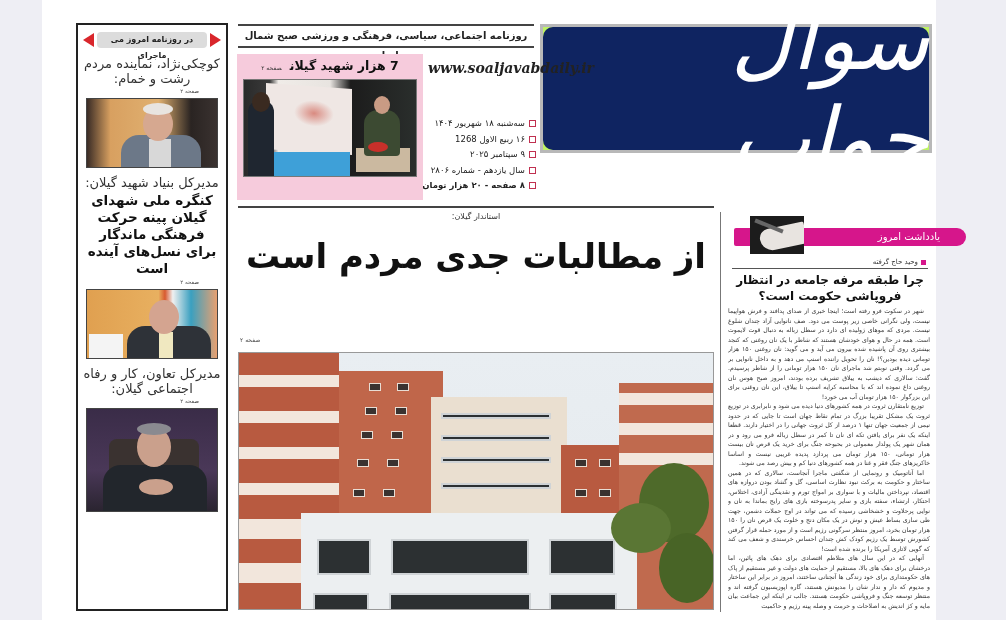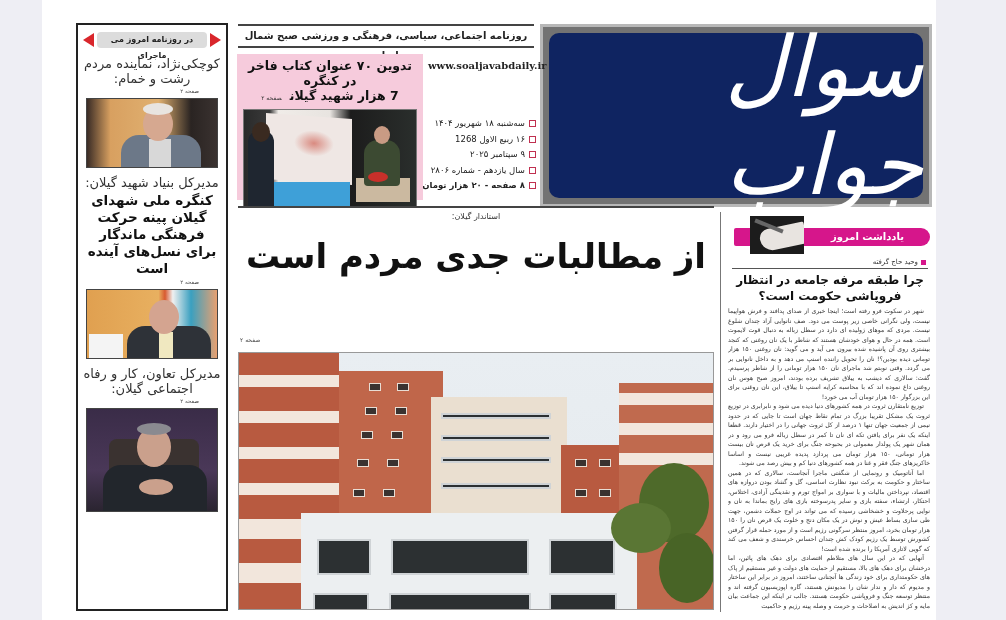--- a/index.html
+++ b/index.html
@@ -7,42 +7,42 @@
   body { font-family: "DejaVu Sans", sans-serif; position: relative; }
   .page {
     position: absolute; left: 42px; top: 0; width: 894px; height: 620px;
     background: #ffffff;
   }
   .side-gutter-l { position: absolute; left: 0; top: 0; width: 42px; height: 620px; background: #eeeef4; }
   .side-gutter-r { position: absolute; left: 966px; top: 0; width: 40px; height: 620px; background: #eeeef4; }
 
   
   .logo-frame {
-    position: absolute; left: 540px; top: 24px; width: 392px; height: 183px;
-    border: 3px solid #b8b8b8; background: #737373; padding: 6px;
+    position: absolute; left: 540px; top: 24px; width: 392px; height: 129px;
+    border: 3px solid #b8b8b8; background: #bef264; 
   }
   .logo-box {
     width: 100%; height: 100%; background: #0f2461; border-radius: 10px;
     display: flex; align-items: center; justify-content: center;
     color: #ffffff; font-family: "DejaVu Serif", serif; font-size: 84px; font-style: italic;
     direction: rtl; letter-spacing: -2px;
   }
 
   
   .tagline-rule-top { position: absolute; left: 238px; top: 24px; width: 296px; border-top: 2px solid #444; }
   .tagline {
     position: absolute; left: 238px; top: 26px; width: 296px; height: 20px;
     font-size: 10px; font-weight: bold; color: #222; text-align: center; line-height: 20px; direction: rtl;
   }
   .tagline-rule-bot { position: absolute; left: 238px; top: 46px; width: 296px; border-top: 2px solid #444; }
 
   
   .website {
     position: absolute; left: 428px; top: 60px; width: 108px;
-    font-family: "DejaVu Serif", serif; font-size: 10px; font-weight: bold; color: #222; text-align: right;
+    font-family: "DejaVu Serif", serif; font-size: 14px; font-weight: bold; color: #222; text-align: right; font-style: italic;
   }
 
   
   .date-list {
     position: absolute; left: 410px; top: 116px; width: 126px; direction: rtl;
     list-style: none;
   }
   .date-list li {
     font-size: 8.5px; color: #222; height: 15.5px; line-height: 15.5px;
     display: flex; align-items: center; gap: 4px; white-space: nowrap;
@@ -120,22 +120,22 @@
   .tree { position: absolute; border-radius: 50%; background: #4e6a2a; }
 
   
   .ed-header { position: absolute; left: 734px; top: 216px; width: 196px; height: 40px; }
   .ed-pen {
     position: absolute; left: 16px; top: 0; width: 54px; height: 38px; background: #1c1c1c; overflow: hidden;
   }
   .ed-pen .hand { position: absolute; left: 10px; top: 10px; width: 46px; height: 22px; background: #e8e4e0; border-radius: 10px 2px 2px 14px; transform: rotate(-12deg); }
   .ed-pen .pen { position: absolute; left: 4px; top: 8px; width: 30px; height: 4px; background: #666; transform: rotate(22deg); }
   .ed-banner {
-    position: absolute; left: 0; top: 12px; width: 196px; height: 18px; background: #d6168b;
-    border-radius: 2px 9px 9px 2px; color: #fff; font-size: 10px; font-weight: bold; direction: rtl;
+    position: absolute; left: 0; top: 12px; width: 232px; height: 18px; background: #d6168b;
+    border-radius: 2px 9px 9px 2px; color: #fff; font-size: 10px; font-weight: normal; direction: rtl;
     text-align: right; padding-right: 26px; line-height: 18px; z-index: 0;
   }
   .ed-pen { z-index: 1; }
   .ed-author { position: absolute; left: 734px; top: 258px; width: 192px; direction: rtl; font-size: 7px; color: #333; display: flex; align-items: center; gap: 3px; }
   .ed-author .dot { width: 5px; height: 5px; background: #d6168b; display: inline-block; }
   .ed-rule { position: absolute; left: 732px; top: 268px; width: 196px; border-top: 1px solid #555; }
   .ed-title {
     position: absolute; left: 732px; top: 272px; width: 196px; direction: rtl; text-align: center;
     font-size: 12px; font-weight: bold; color: #111; line-height: 16px;
   }
@@ -180,21 +180,20 @@
       <span>سال یازدهم - شماره ۲۸۰۶</span>
     </li>
   <li class="bold">
       <span class="bullet-sq"></span>
       <span>۸ صفحه - ۲۰ هزار تومان</span>
     </li>
 </ul>
 
 <div class="pink-box">
   <div class="pink-title">
-    <div>تدوین ۷۰ عنوان کتاب فاخر در کنگره</div>
     <div><span>7 هزار شهید گیلان</span><span class="pink-page">صفحه ۲</span></div>
   </div>
   <div class="pink-photo">
     <div class="board">
         <div class="map"></div>
       </div>
     <div class="stand"></div>
     <div class="man1">
         <div class="head"></div>
       </div>

